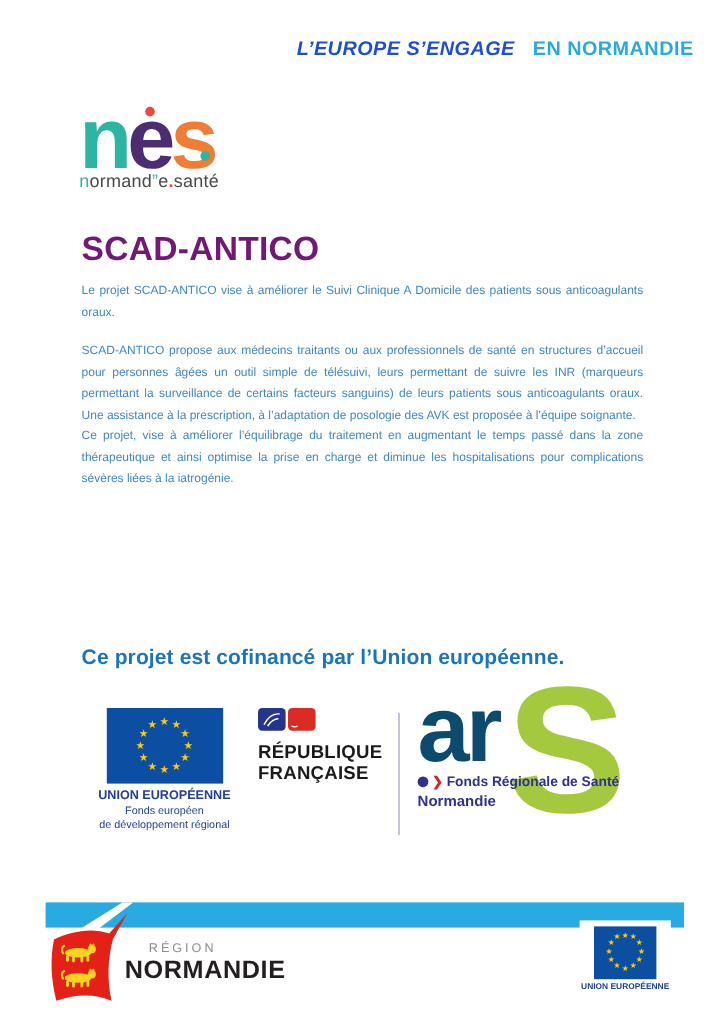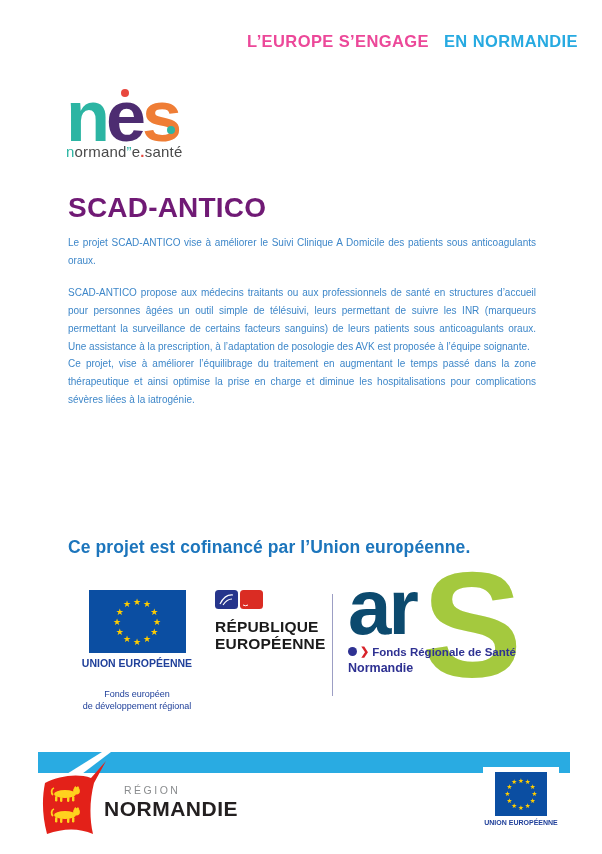--- a/index.html
+++ b/index.html
@@ -1,21 +1,21 @@
 <!DOCTYPE html>
 <html><head>
 <meta charset="utf-8">
 <style>
   html,body{margin:0;padding:0;background:#ffffff;}
   body{font-family:"Liberation Sans",sans-serif;}
   .page{position:relative;width:602px;height:854px;background:#fff;overflow:hidden;}
 
   
   .hdr{position:absolute;top:32px;right:24px;font-size:16.5px;font-weight:600;letter-spacing:.4px;white-space:nowrap;}
-  .hdr .gray{color:#ec4899;}
+  .hdr .gray{color:#1d4ed8;font-style:italic;}
   .hdr .blue{color:#27aae1;}
 
   
   .nes{position:absolute;left:66px;top:80px;width:130px;}
   .nes-letters{position:relative;font-size:72px;font-weight:700;letter-spacing:-4px;line-height:1;height:62px;}
   .nes-n{color:#2cb5a3;}
   .nes-e{color:#4d2c71;}
   .nes-s{color:#ef7d35;}
   .nes-dot-red{position:absolute;left:55px;top:9px;width:8px;height:8px;border-radius:50%;background:#e8483e;}
   .nes-dot-teal{position:absolute;left:101px;top:46px;width:8px;height:8px;border-radius:50%;background:#2cb5a3;}
@@ -30,21 +30,21 @@
   .bodytext p.gap{margin-bottom:14px;}
 
   .cofinance{position:absolute;left:68px;top:537px;font-size:17.5px;font-weight:700;color:#1c75bc;letter-spacing:.1px;}
 
   
   .eu-feder{position:absolute;left:80px;top:590px;width:114px;text-align:center;}
   .eu-flag-big{position:relative;width:97px;height:63px;background:#0b4ea2;margin:0 auto;}
   .eu-star{position:absolute;color:#ffcc00;transform:translate(-50%,-50%);line-height:1;}
   .eu-feder-name{margin-top:4px;font-size:10.5px;font-weight:700;color:#20409a;white-space:nowrap;}
   .eu-feder-line{font-size:9px;color:#20409a;line-height:11.5px;white-space:nowrap;}
-  .eu-feder-line.first{margin-top:20px;}
+  .eu-feder-line.first{margin-top:1px;}
 
   .rf{position:absolute;left:215px;top:590px;width:110px;}
   .rf-name{font-size:15.5px;font-weight:700;color:#1a1a1a;line-height:17px;letter-spacing:.2px;margin-top:4px;}
   .rf-motto{margin-top:8px;font-family:"Liberation Serif",serif;font-style:italic;font-size:10.5px;color:#1a1a1a;line-height:14px;}
 
   .logo-sep{position:absolute;left:332px;top:594px;width:1px;height:102px;background:#9c9ec4;}
 
   .ars{position:absolute;left:348px;top:568px;width:170px;height:135px;}
   .ars-ar{position:absolute;left:0;top:0;font-size:78px;font-weight:800;letter-spacing:-3px;color:#0c4a6e;line-height:1;}
   .ars-s{position:absolute;left:74px;top:-18px;font-size:150px;font-weight:600;color:#a4c93e;line-height:1;}
@@ -118,21 +118,21 @@
   </div>
 
   <div class="rf">
     <svg width="50" height="20" viewBox="0 0 50 20">
       <rect x="0" y="0" width="23" height="19" rx="3.5" fill="#26358c"></rect>
       <path d="M5,14 Q10,4 18,5 M8,15 Q12,9 17,9" stroke="#ffffff" stroke-width="1.2" fill="none"></path>
       <rect x="25" y="0" width="23" height="19" rx="3.5" fill="#da2c23"></rect>
       <path d="M28,15 q2.5,1.5 5,0" stroke="#ffffff" stroke-width="1" fill="none"></path>
     </svg>
     <div class="rf-name">RÉPUBLIQUE</div>
-    <div class="rf-name" style="margin-top:0;">EUROPÉENNE</div>
+    <div class="rf-name" style="margin-top:0;">FRANÇAISE</div>
   </div>
 
   <div class="logo-sep"></div>
 
   <div class="ars">
     <div class="ars-ar">ar</div>
     <div class="ars-s">S</div>
     <div class="ars-sub">
       <span class="ars-dot"></span>
       <span class="ars-chevron">❯</span>

